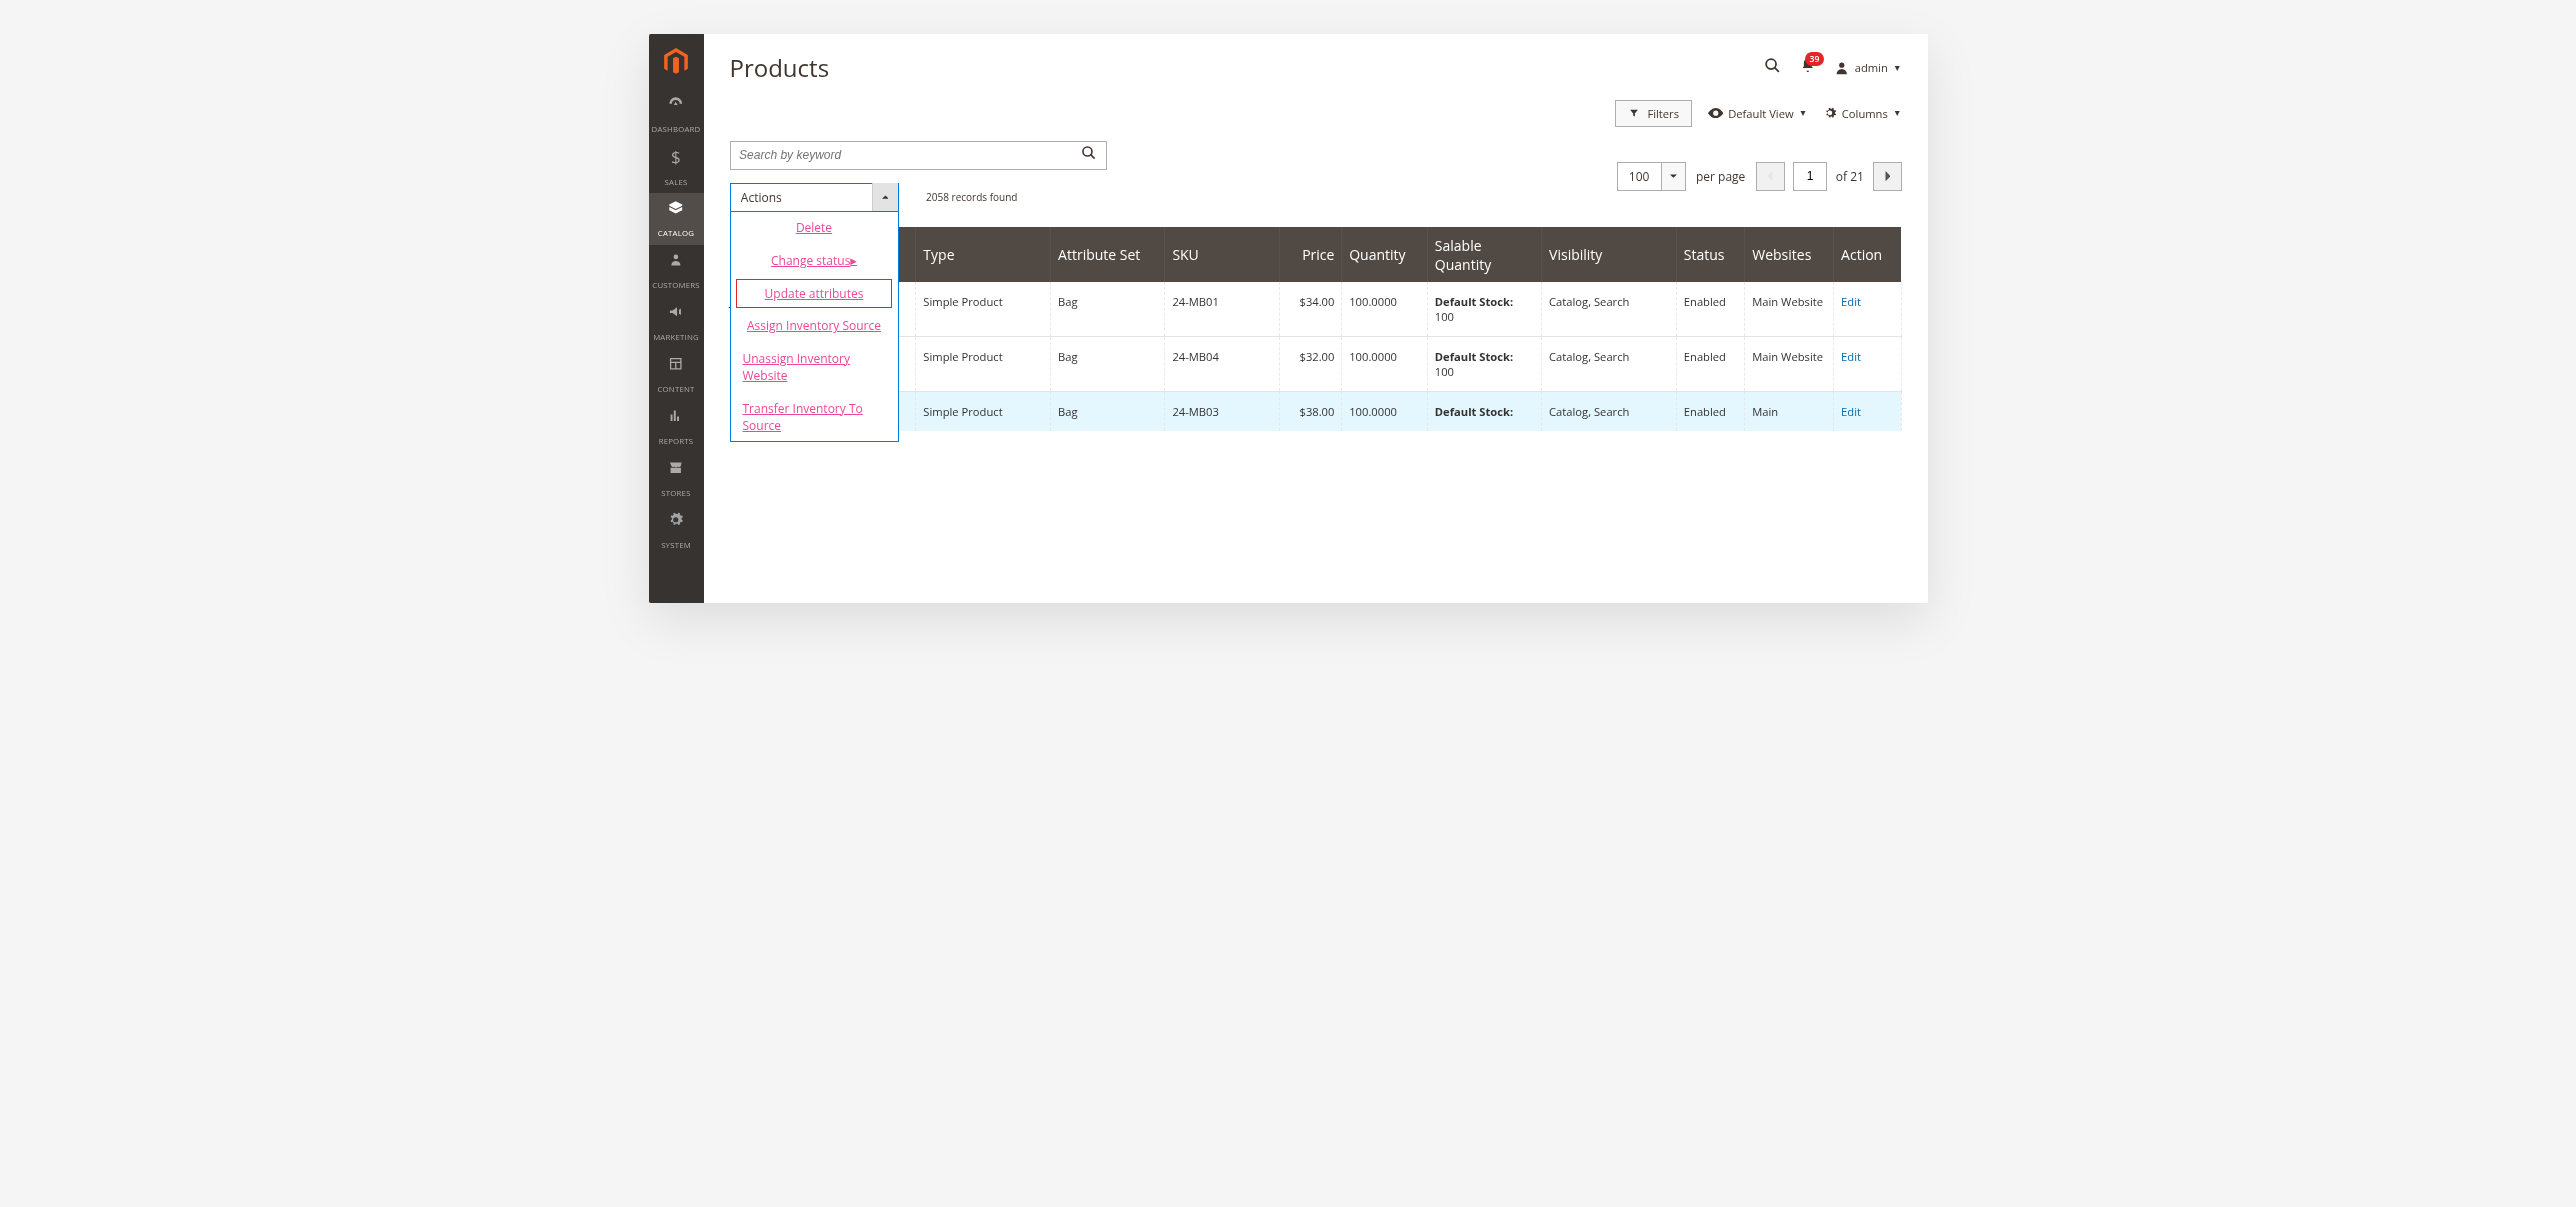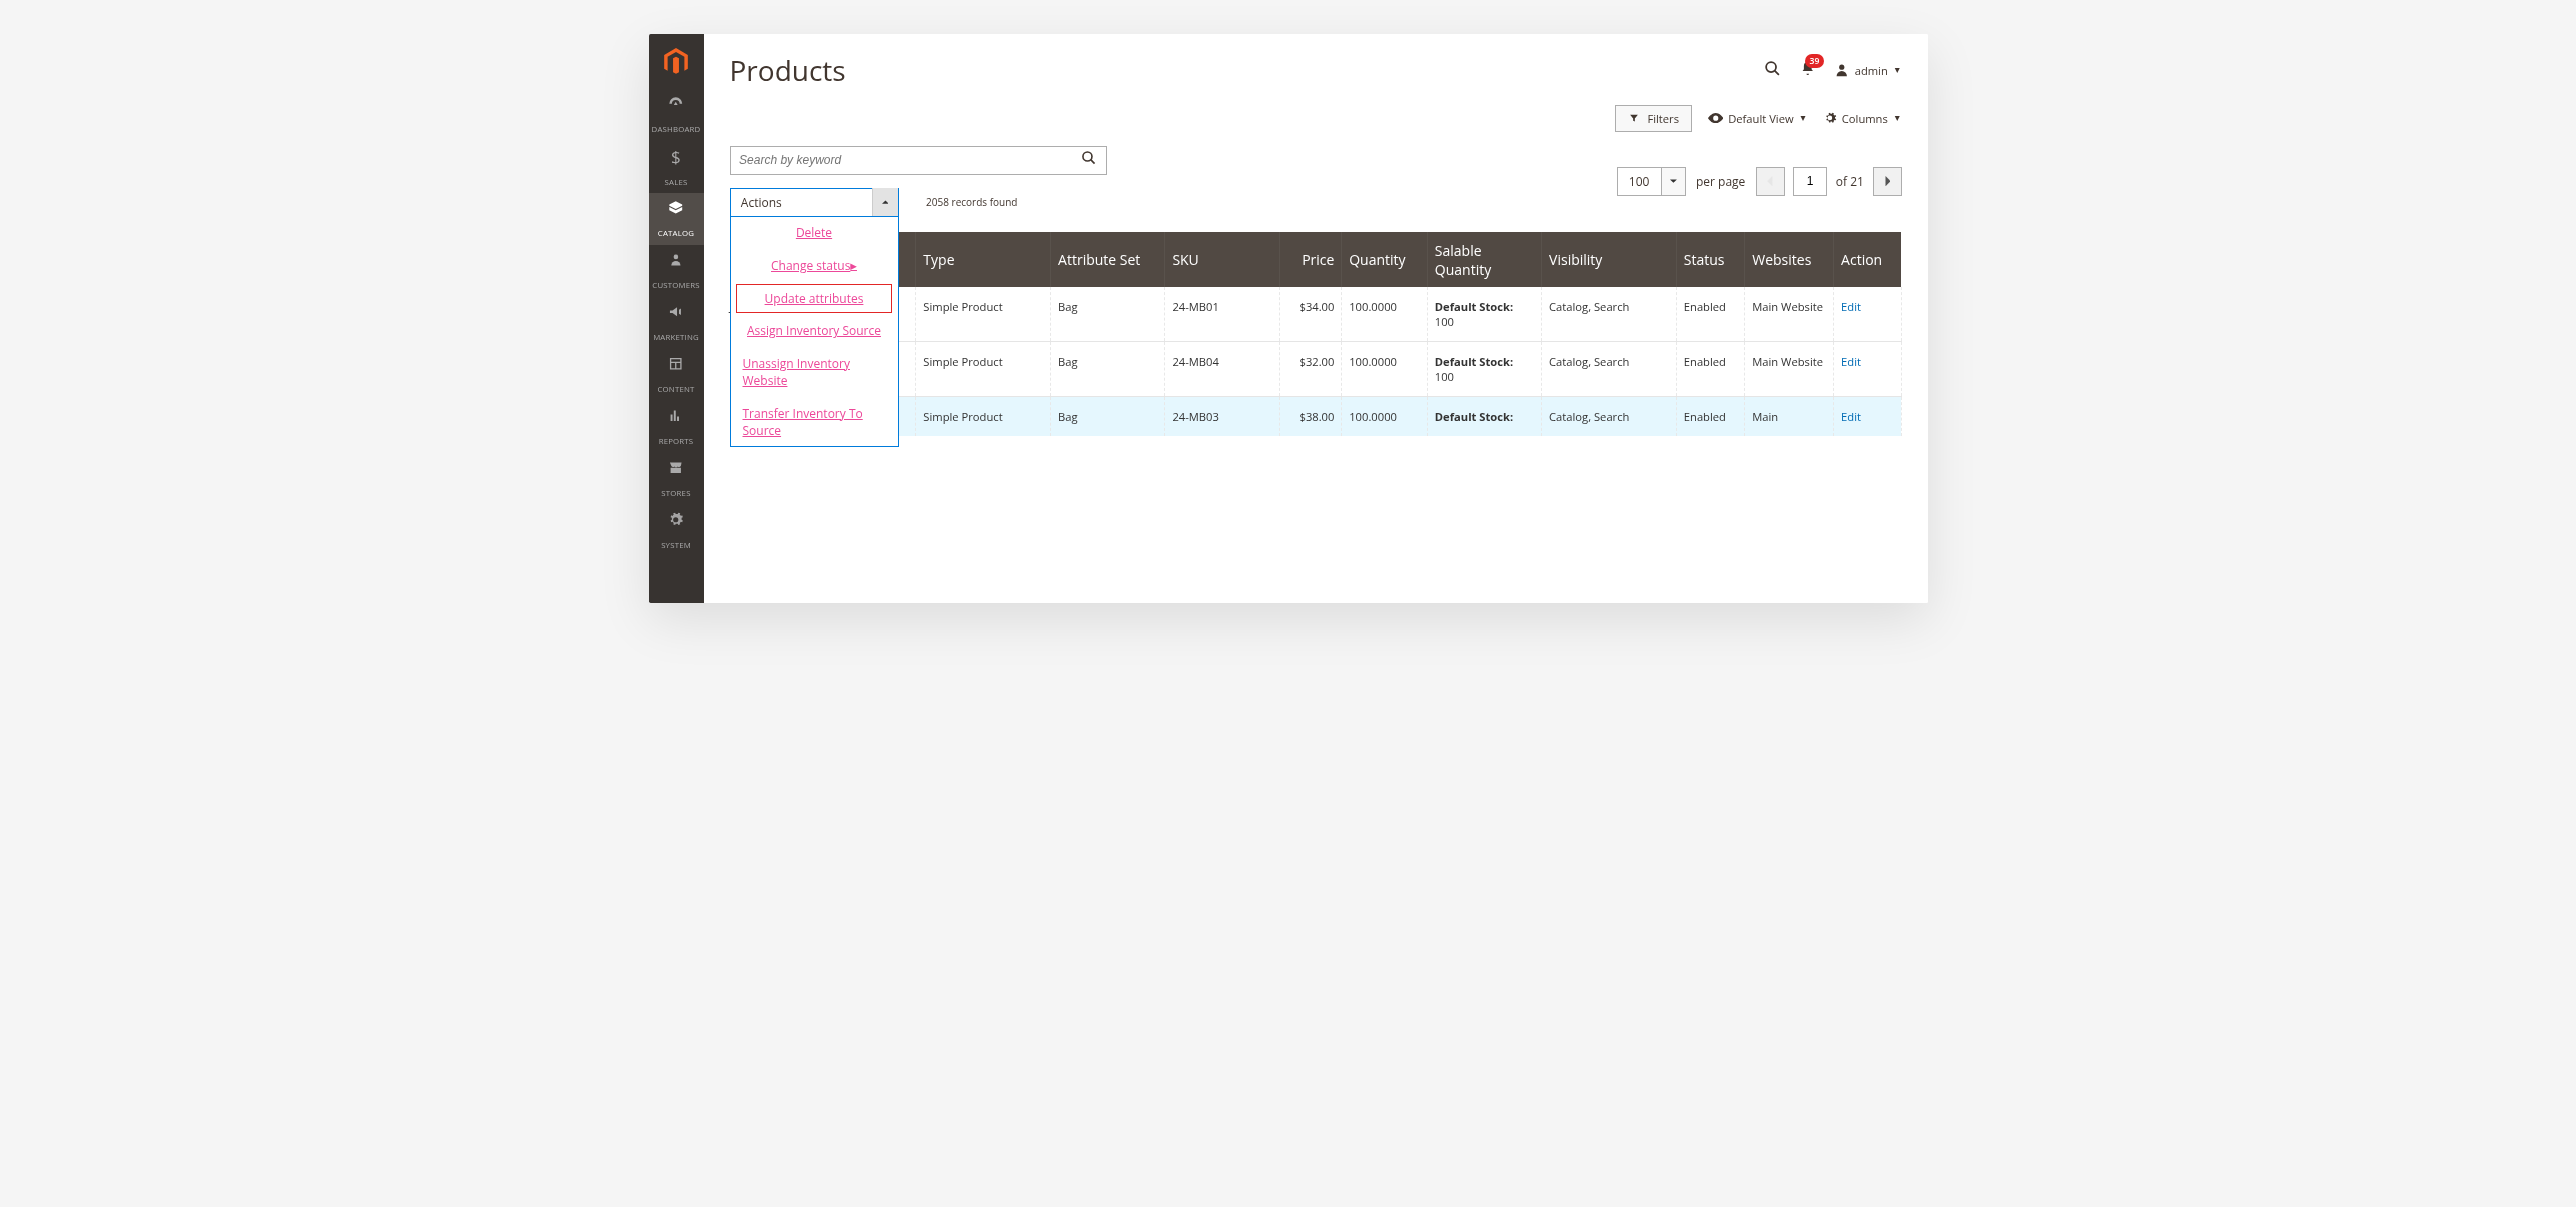--- a/index.html
+++ b/index.html
@@ -11,21 +11,21 @@
 .sidebar-item { width: 55px; height: 52px; display: flex; flex-direction: column; align-items: center; justify-content: center; gap: 12px; color: #aaa; font-size: 7.8px; cursor: pointer; text-transform: uppercase; letter-spacing: 0.2px; }
 .sidebar-item.active { background: #524d49; color: #fff; }
 .sidebar-item svg, .sidebar-item .glyph { color: #aaa; }
 .sidebar-item.active svg, .sidebar-item.active .glyph { color: #fff; }
 .sidebar-item .glyph { font-size: 17px; line-height: 1; }
 .sidebar-item span.label { font-size: 7.8px; }
 
 .main { flex: 1; display: flex; flex-direction: column; background: #fff; overflow: hidden; }
 
 .topbar { display: flex; align-items: center; justify-content: space-between; padding: 17px 26px 0 26px; }
-.page-title { font-size: 28px; font-weight: 400; color: #41362f; }
+.page-title { font-size: 24px; font-weight: 400; color: #41362f; }
 .top-actions { display: flex; align-items: center; gap: 19px; }
 .top-actions .icon-btn { position: relative; cursor: pointer; }
 .badge { position: absolute; top: -5.2px; right: -8.6px; background: #e22626; color: #fff; font-size: 8.6px; border-radius: 7.8px; padding: 0.9px 4.3px; font-weight: 600; }
 .admin-user { display: flex; align-items: center; gap: 5.2px; font-size: 11.2px; color: #41362f; cursor: pointer; }
 .admin-user .caret { font-size: 8.6px; }
 
 .orange-bar { margin: 15.5px 26px 0 26px; background: #f1f1f1; height: 64px; display: flex; align-items: center; justify-content: flex-end; padding: 0 0; border-top: 0.9px solid #e8e8e8; border-bottom: 0.9px solid #e8e8e8; }
 .add-product-btn { display: flex; height: 38px; }
 .add-product-btn .main-btn { background: #eb5202; color: #fff; font-size: 13px; font-weight: 600; padding: 0 19px; display: flex; align-items: center; cursor: pointer; }
 .add-product-btn .dd-btn { background: #eb5202; border-left: 0.9px solid rgba(0,0,0,0.2); width: 33px; display: flex; align-items: center; justify-content: center; cursor: pointer; }

